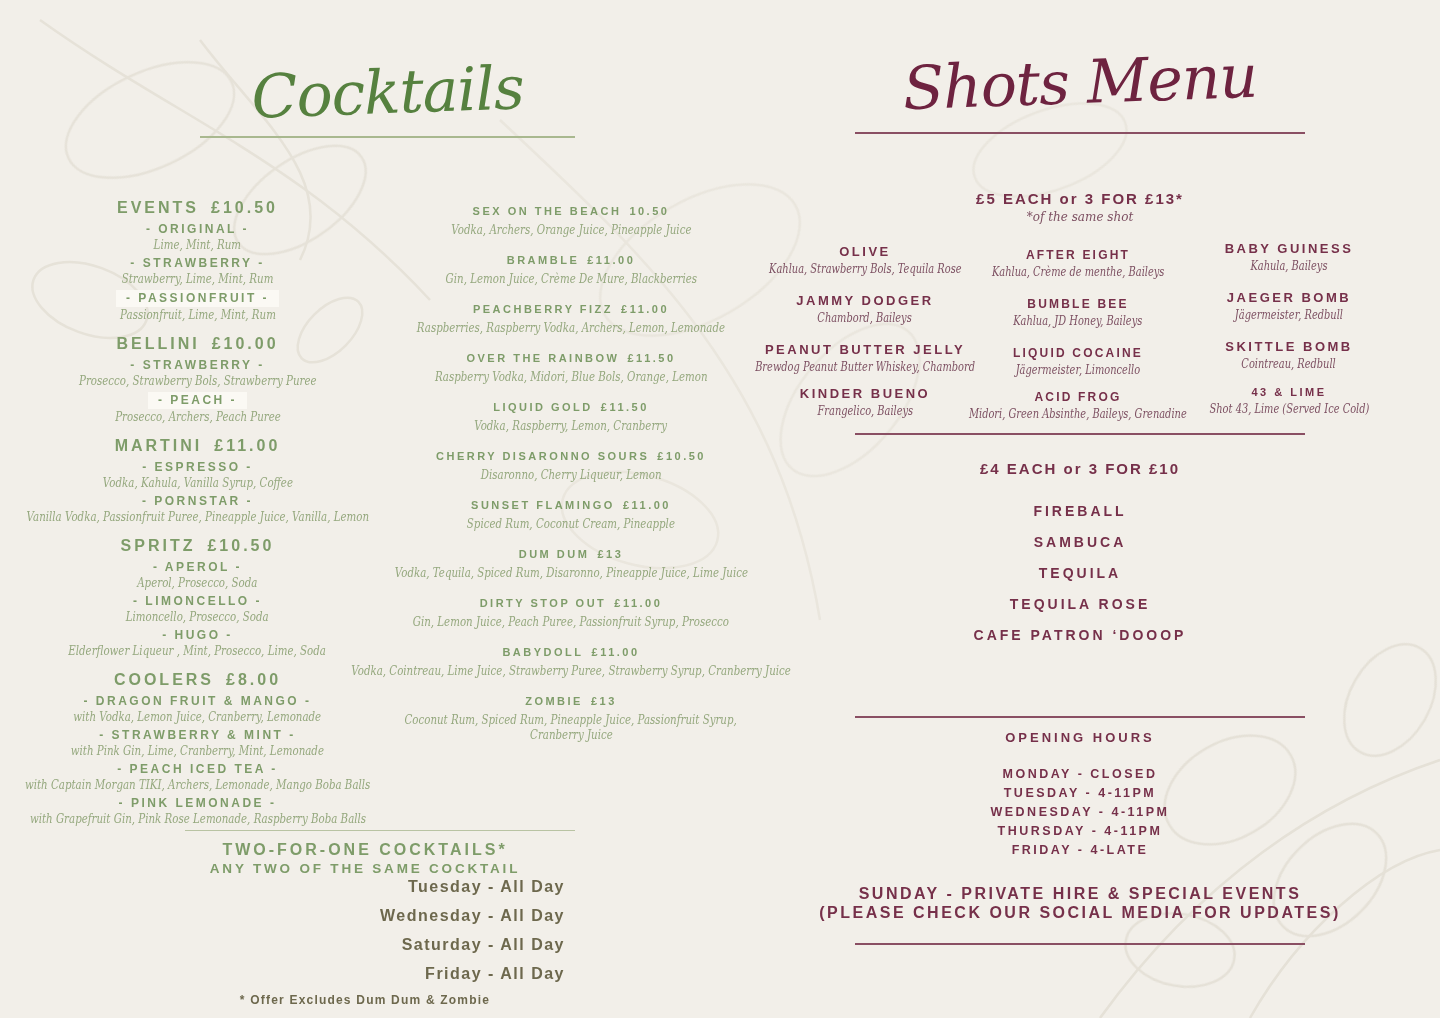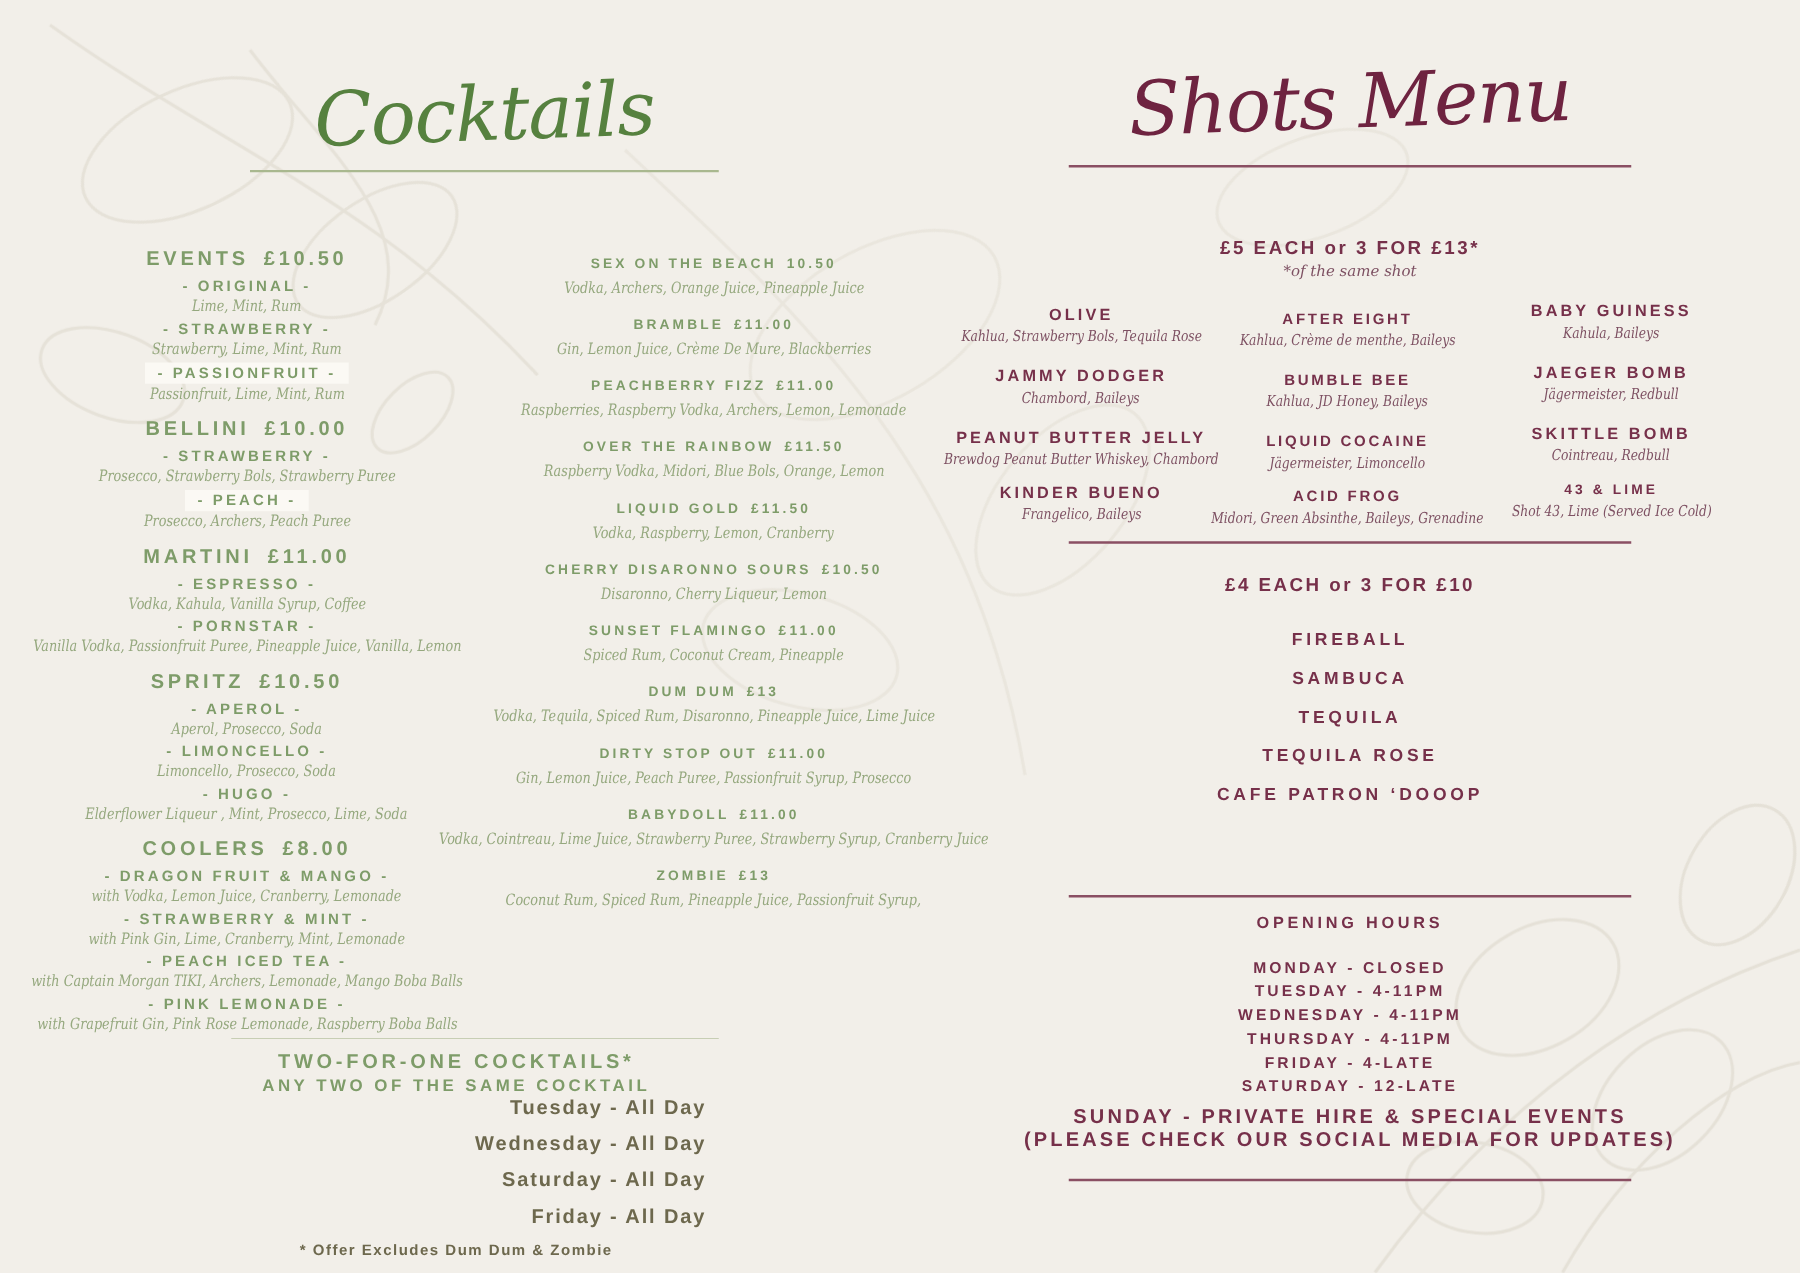--- a/index.html
+++ b/index.html
@@ -237,20 +237,23 @@
         <div class="mname"><span>BABYDOLL</span><span class="price">£11.00</span></div>
         <div class="ing-row">
             <span class="ming">Vodka, Cointreau, Lime Juice, Strawberry Puree, Strawberry Syrup, Cranberry Juice</span>
           </div>
       </div>
       <div class="mitem">
         <div class="mname"><span>ZOMBIE</span><span class="price">£13</span></div>
         <div class="ing-row">
             <span class="ming">Coconut Rum, Spiced Rum, Pineapple Juice, Passionfruit Syrup,</span>
           </div>
+        <div class="ing-row">
+            <span class="ming">Cranberry Juice</span>
+          </div>
       </div>
     </div>
 
     <div class="rule green-light" style="left:185px;top:830px;width:390px;"></div>
     <div class="abs" style="left:165px;top:840px;width:400px;">
       <div class="offer-title">TWO-FOR-ONE COCKTAILS*</div>
       <div class="offer-sub">ANY TWO OF THE SAME COCKTAIL</div>
       <div class="offer-day">Tuesday - All Day</div>
       <div class="offer-day">Wednesday - All Day</div>
       <div class="offer-day">Saturday - All Day</div>
@@ -362,21 +365,20 @@
     <div class="rule maroon" style="left:855px;top:716px;width:450px;"></div>
 
     <div class="abs hours-header" style="left:930px;top:730px;width:300px;">OPENING HOURS</div>
 
     <div class="abs" style="left:905px;top:765px;width:350px;">
       <div class="hline">MONDAY - CLOSED</div>
       <div class="hline">TUESDAY - 4-11PM</div>
       <div class="hline">WEDNESDAY - 4-11PM</div>
       <div class="hline">THURSDAY - 4-11PM</div>
       <div class="hline">FRIDAY - 4-LATE</div>
-      <div class="hline">SATURDAY - 12-LATE</div>
     </div>
 
     <div class="abs" style="left:810px;top:884px;width:540px;">
       <div class="sunday-line">SUNDAY - PRIVATE HIRE &amp; SPECIAL EVENTS</div>
       <div class="sunday-line">(PLEASE CHECK OUR SOCIAL MEDIA FOR UPDATES)</div>
     </div>
 
     <div class="rule maroon" style="left:855px;top:943px;width:450px;"></div>
   </section>
 </div>

